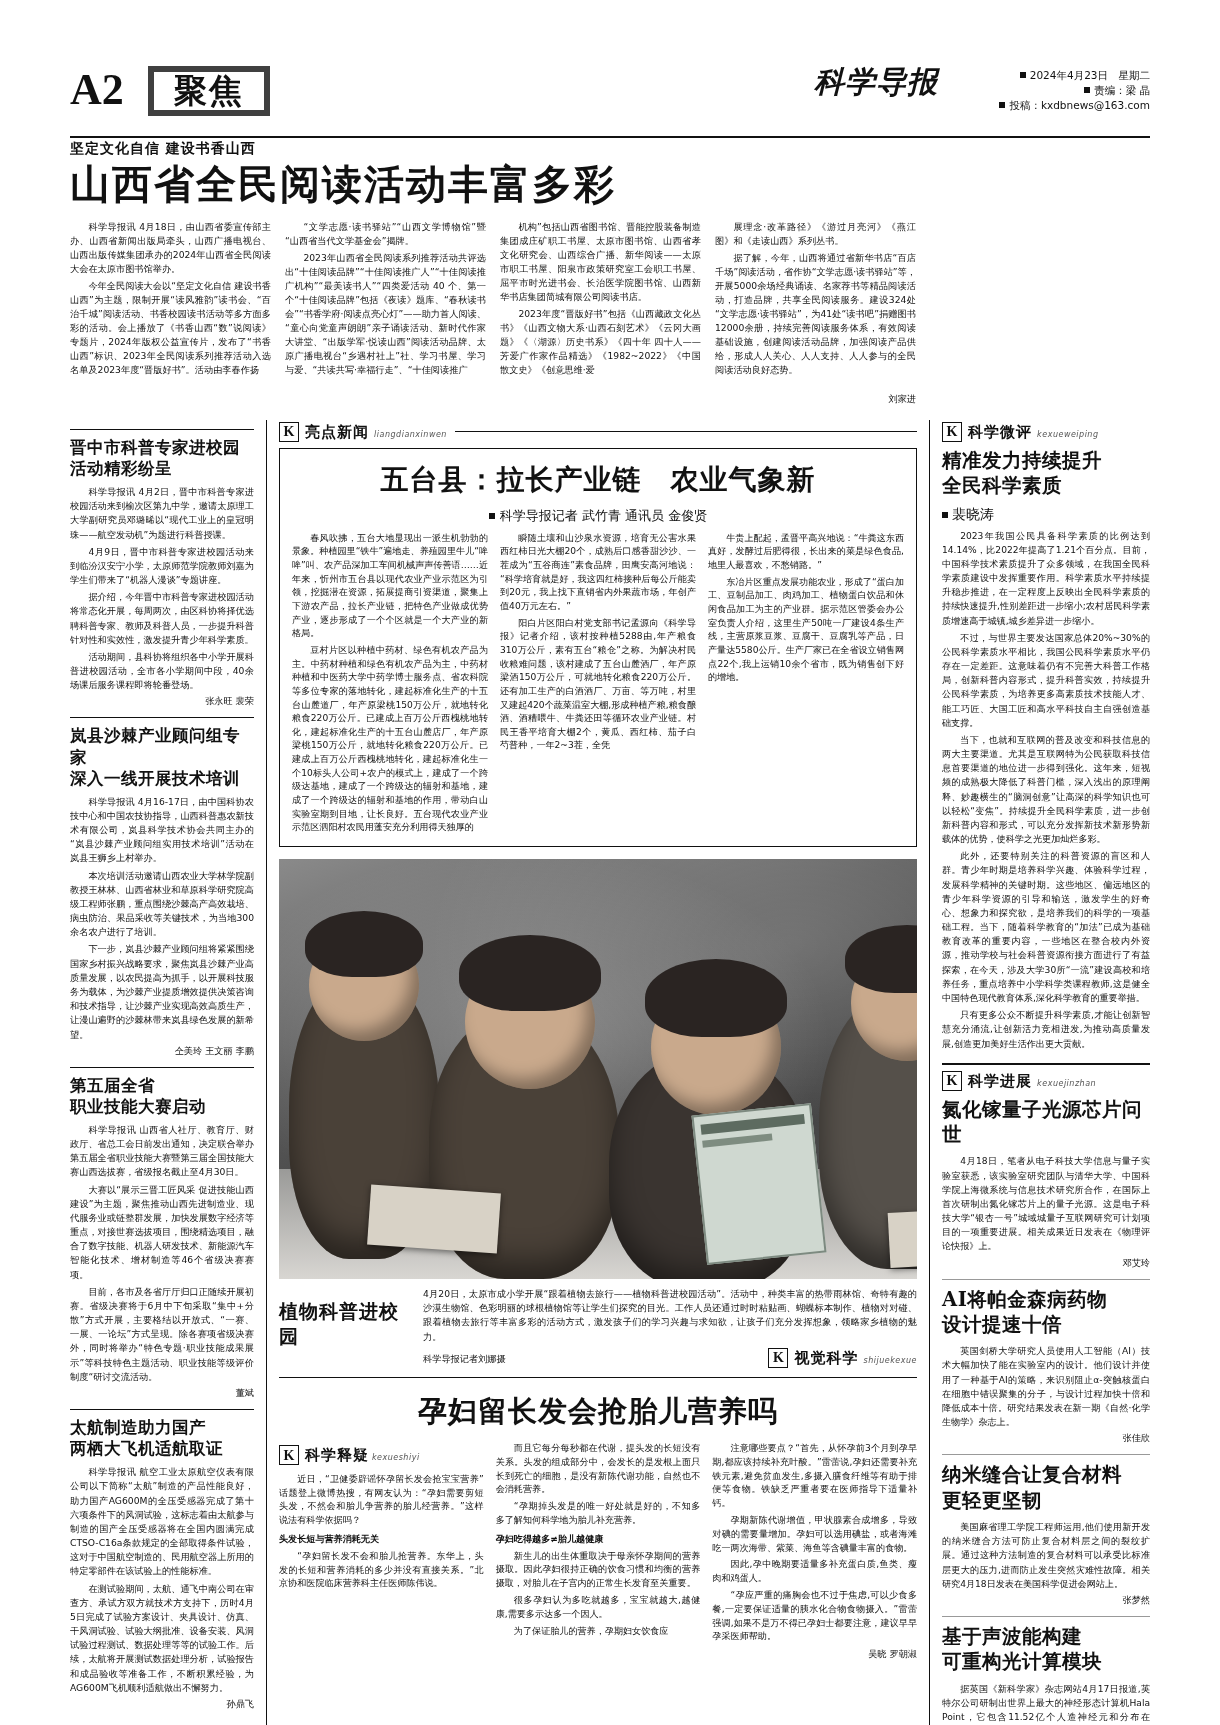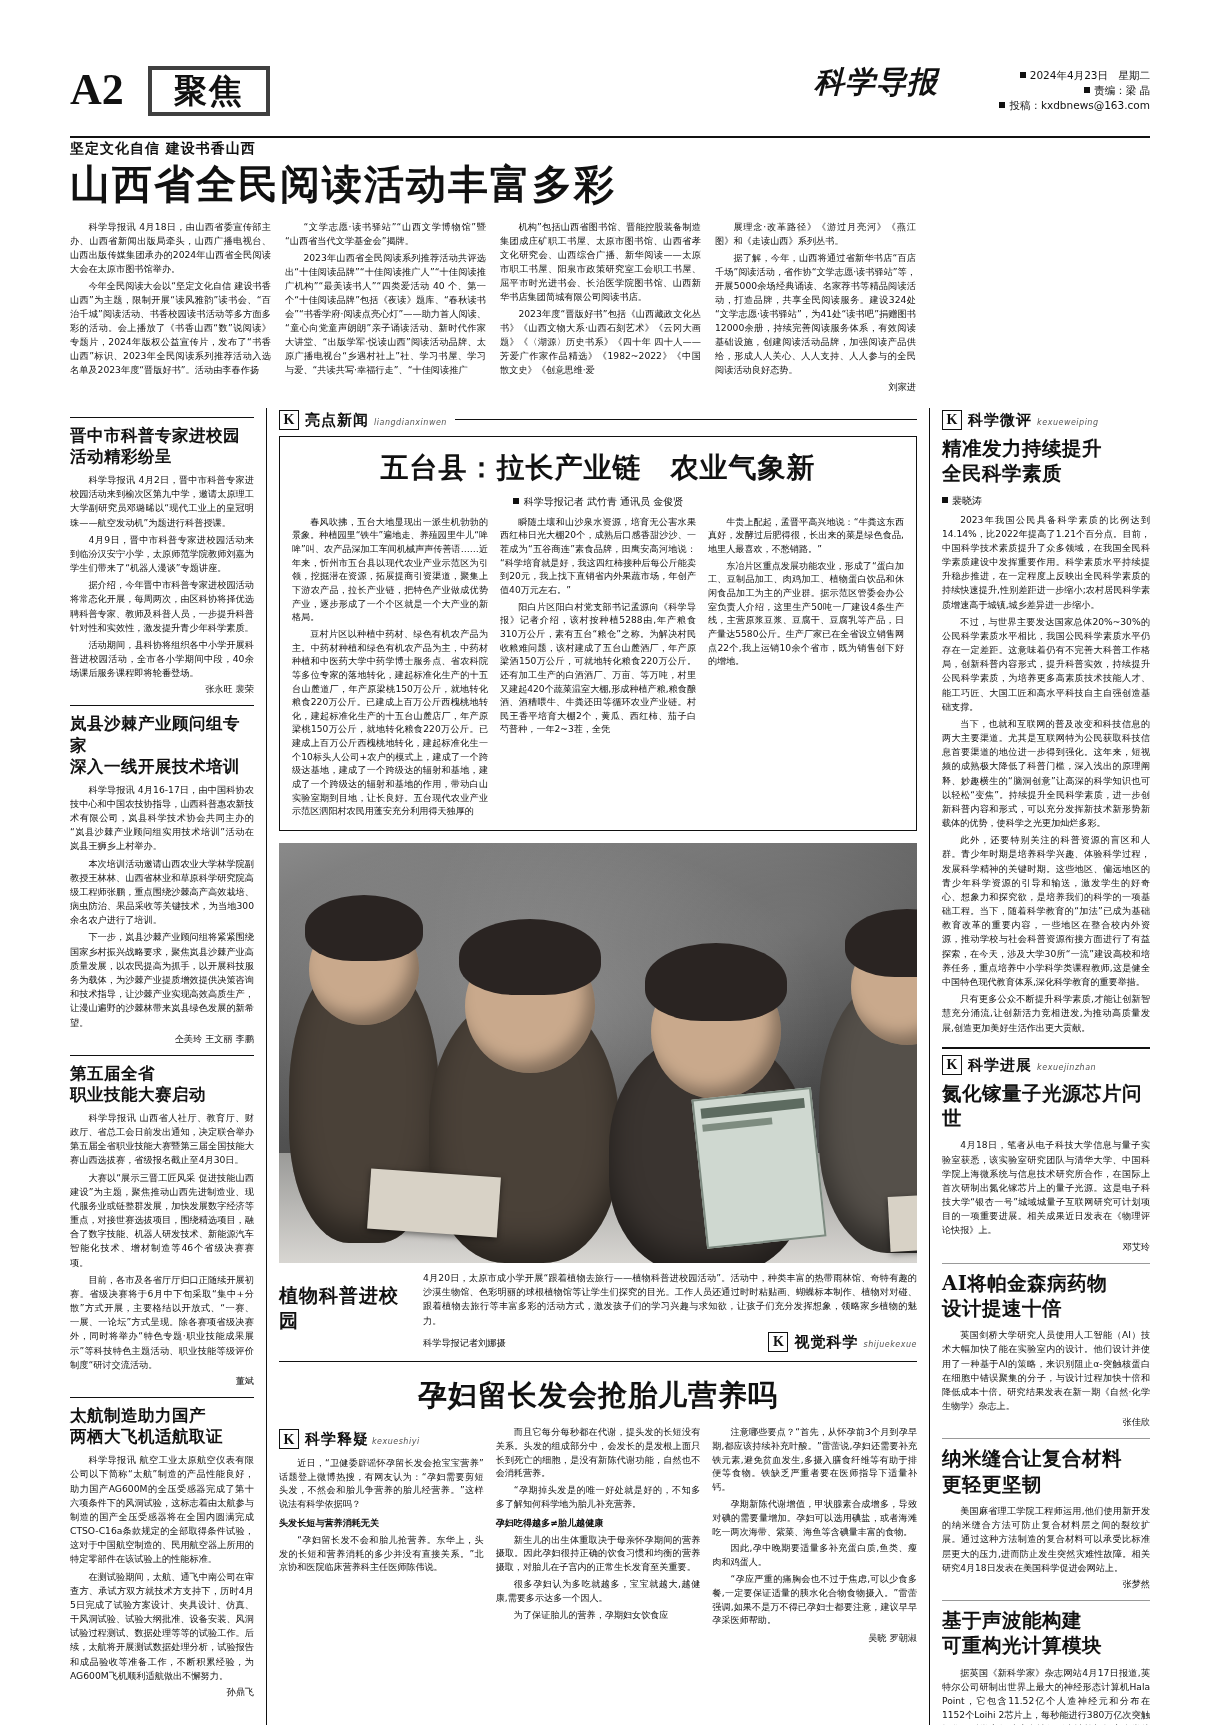--- a/index.html
+++ b/index.html
@@ -8,59 +8,59 @@
     width:1220px; height:1725px;
     background:#fff;
     font-family:"DejaVu Sans", sans-serif;
     color:#111;
   }
   .page { position:relative; width:1220px; height:1725px; padding:60px 70px 20px 70px; }
 
   
   .masthead { position:relative; height:78px; border-bottom:2px solid #111; }
   .folio { position:absolute; left:0; top:4px; font-family:"Liberation Serif", serif; font-size:44px; font-weight:700; letter-spacing:0; }
-  .section-badge { position:absolute; left:78px; top:6px; width:122px; height:50px; border:4px solid #404040; display:flex; align-items:center; justify-content:center; }
+  .section-badge { position:absolute; left:78px; top:6px; width:122px; height:50px; border:6px solid #404040; display:flex; align-items:center; justify-content:center; }
   .section-badge span { font-family:"DejaVu Serif", serif; font-size:33px; font-weight:700; letter-spacing:2px; }
   .paper-name { position:absolute; right:212px; top:2px; font-family:"DejaVu Serif", serif; font-size:30px; font-weight:700; letter-spacing:1px; font-style:italic; }
   .issue-meta { position:absolute; right:0; top:8px; font-size:10.5px; line-height:15px; text-align:right; }
   .issue-meta div { white-space:nowrap; }
   .issue-meta .sq { display:inline-block; width:6px; height:6px; background:#111; margin-right:4px; vertical-align:1px;}
 
   
   .content { display:flex; gap:0; margin-top:14px; }
   .left-col { width:196px; flex:0 0 196px; padding-right:12px; }
   .mid-col { flex:1 1 auto; padding:0 12px; border-left:1px solid #111; border-right:1px solid #111; }
   .right-col { width:220px; flex:0 0 220px; padding-left:12px; }
 
   
   .shoulder { font-size:14px; font-weight:700; margin:2px 0 4px 0; letter-spacing:1px; }
   .lead-title { font-family:"DejaVu Serif", serif; font-size:40px; font-weight:700; letter-spacing:2px; line-height:1.1; margin:2px 0 14px 0; }
   .lead-body { display:flex; gap:14px; }
   .lead-body .c { flex:1; font-size:9.2px; line-height:1.52; text-align:justify; }
   .lead-body .c p { margin:0 0 3px 0; text-indent:2em; }
-  .byline { text-align:right; font-size:9.2px; margin-top:3px; }
+  .byline { text-align:right; font-size:9.2px; margin-top:15px; }
 
   
   .rule { border-top:1px solid #111; margin:9px 0 7px 0; }
   .rule.thin { border-top:1px solid #999; }
   .hl-title { font-family:"DejaVu Serif", serif; font-size:16.5px; font-weight:700; line-height:1.28; margin:2px 0 6px 0; letter-spacing:0.5px; }
   .body-text { font-size:9.2px; line-height:1.54; text-align:justify; }
   .body-text p { margin:0 0 3px 0; text-indent:2em; }
   .sign { text-align:right; font-size:9.2px; margin-top:3px; }
 
   
   .kicker { display:flex; align-items:center; gap:6px; margin:2px 0 6px 0; }
   .k-box { width:20px; height:20px; border:1.6px solid #111; display:flex; align-items:center; justify-content:center; font-family:"Liberation Serif", serif; font-weight:700; font-size:14px; }
   .k-cn { font-family:"DejaVu Serif", serif; font-size:15px; font-weight:700; letter-spacing:1px; }
   .k-py { font-size:8px; color:#555; font-style:italic; letter-spacing:.5px; }
   .k-line { flex:1; border-bottom:1px solid #111; height:1px; margin-left:2px; }
 
   .feature-box { border:1px solid #111; padding:10px 12px 8px 12px; }
   .feature-title { font-family:"DejaVu Serif", serif; font-size:28px; font-weight:700; text-align:center; letter-spacing:1px; margin:2px 0 8px 0; }
-  .feature-credit { font-size:10px; text-align:center; margin-bottom:7px; }
+  .feature-credit { font-size:13px; text-align:center; margin-bottom:7px; }
   .feature-credit .sq { display:inline-block; width:6px; height:6px; background:#111; margin-right:5px; vertical-align:1px; }
   .feature-cols { display:flex; gap:12px; }
   .feature-cols .c { flex:1; font-size:9.1px; line-height:1.5; text-align:justify; }
   .feature-cols .c p { margin:0 0 3px 0; text-indent:2em; }
 
   
   .photo-wrap { margin-top:12px; }
   .photo { width:100%; height:420px; position:relative; overflow:hidden; background:#6e6e6e; }
   .photo .vign { position:absolute; inset:0; background:
      radial-gradient(ellipse at 38% 42%, rgba(255,255,255,0.30), rgba(0,0,0,0) 55%),
@@ -83,21 +83,21 @@
 
   
   .lower-title { font-family:"DejaVu Serif", serif; font-size:29px; font-weight:700; text-align:center; letter-spacing:1px; margin:14px 0 10px 0; }
   .lower-cols { display:flex; gap:12px; }
   .lower-cols .c { flex:1; font-size:9.1px; line-height:1.52; text-align:justify; }
   .lower-cols .c p { margin:0 0 3px 0; text-indent:2em; }
   .sub-h { font-weight:700; text-indent:0 !important; margin-top:5px !important; }
 
   
   .r-title { font-family:"DejaVu Serif", serif; font-size:19.5px; font-weight:700; line-height:1.3; margin:6px 0 7px 0; letter-spacing:.5px; }
-  .r-author { font-size:10px; margin:0 0 5px 0; }
+  .r-author { font-size:14px; margin:0 0 5px 0; }
   .r-author .sq { display:inline-block; width:6px; height:6px; background:#111; margin-right:4px; vertical-align:1px; }
   .right-col .body-text { font-size:9.1px; line-height:1.56; }
   .thick-rule { border-top:2px solid #111; margin:12px 0 6px 0; }
 </style>
 </head>
 <body>
 
 <div class="page">
 
   <div class="masthead">

